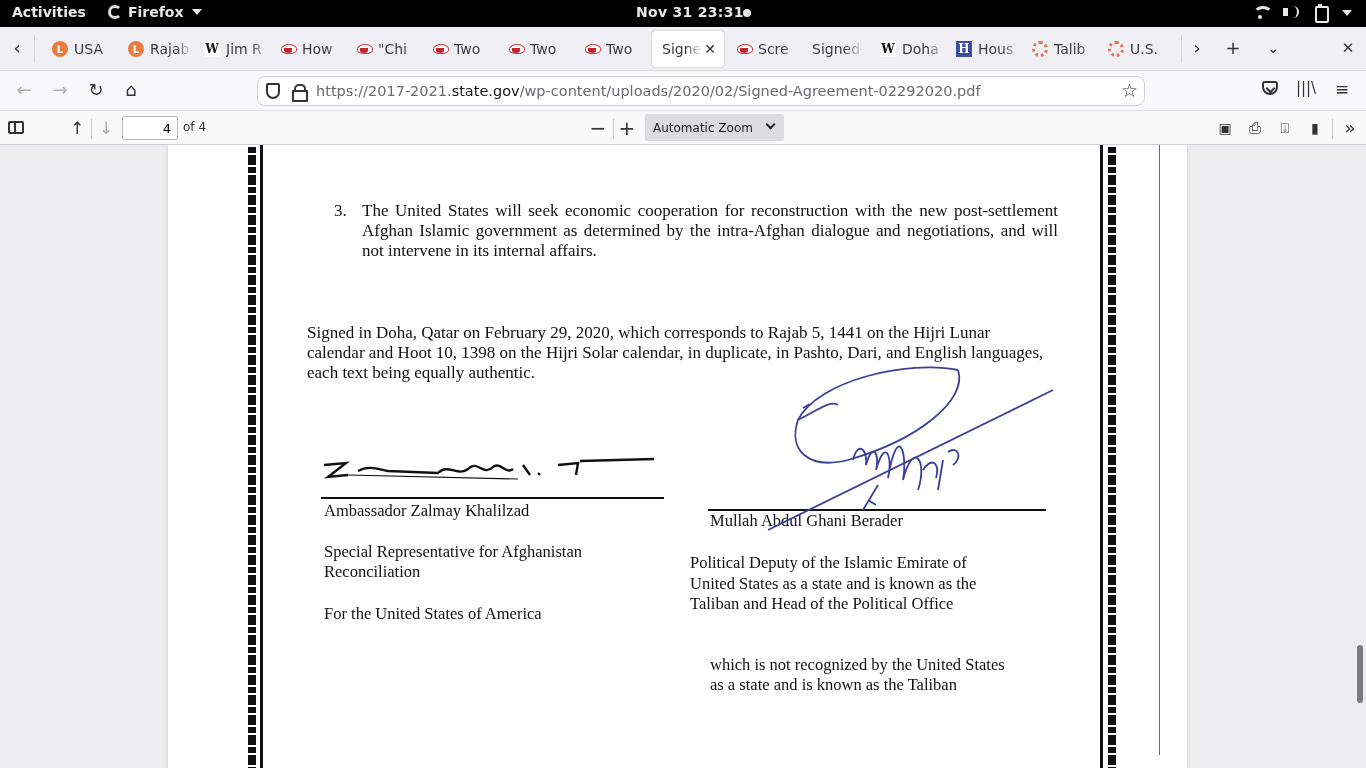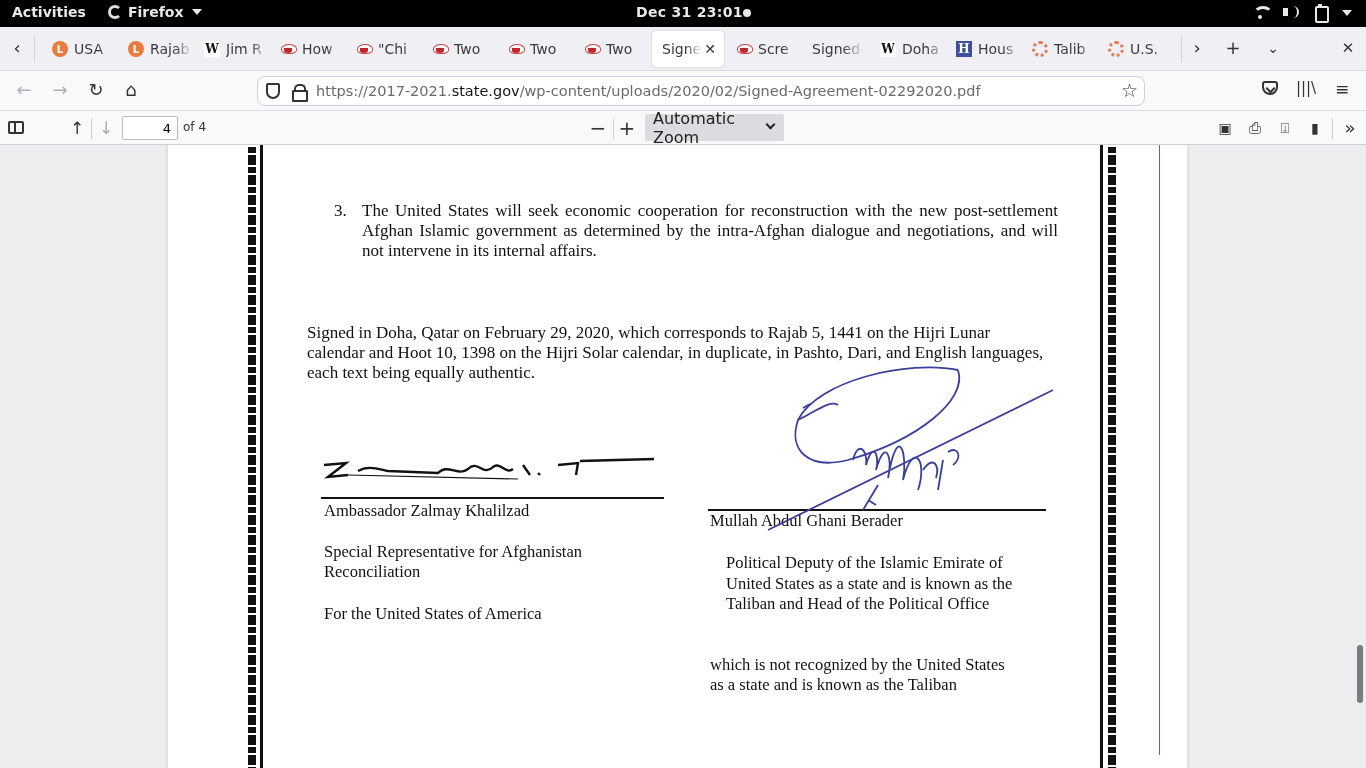--- a/index.html
+++ b/index.html
@@ -61,21 +61,21 @@
 
   
   .pdfbar { position: absolute; left: 0; top: 111px; width: 1366px; height: 34px; background: #f9f9fa; border-bottom: 1px solid #cfcfd8; box-shadow: 0 1px 0 #e0e0e4; }
   .pdfbtn { position: absolute; top: 6px; width: 22px; height: 22px; text-align: center; font-size: 17px; line-height: 22px; color: #333; }
   .pdfbtn.disabled { color: #aaa; }
   .sidebar-icon { width: 16px; height: 13px; border: 2px solid #333; border-radius: 2px; position: absolute; left: 3px; top: 4px; }
   .sidebar-icon::after { content: ""; position: absolute; left: 4px; top: 0; width: 2px; height: 9px; background: #333; }
   .pageinput { position: absolute; left: 122px; top: 5px; width: 56px; height: 24px; border: 1px solid #bbb; background: #fff; border-radius: 2px; font-size: 13px; text-align: right; padding: 3px 6px; font-family: "DejaVu Sans", sans-serif; }
   .pagecount { position: absolute; left: 183px; top: 9px; font-size: 12px; color: #333; }
   .vsep { position: absolute; top: 8px; width: 1px; height: 20px; background: #ccc; }
-  .zoomselect { position: absolute; left: 645px; top: 3px; width: 139px; height: 27px; background: #dcdce0; border-radius: 2px; display: flex; align-items: center; padding-left: 8px; font-size: 16px; color: #222; }
+  .zoomselect { position: absolute; left: 645px; top: 3px; width: 139px; height: 27px; background: #dcdce0; border-radius: 2px; display: flex; align-items: center; padding-left: 8px; font-size: 12px; color: #222; }
   .zoomselect .chev { position: absolute; right: 10px; top: 7px; width: 7px; height: 7px; border-right: 2px solid #222; border-bottom: 2px solid #222; transform: rotate(45deg); }
 
   
   .viewer { position: absolute; left: 0; top: 145px; width: 1366px; height: 623px; background: #ededf0; overflow: hidden; }
   .page { position: absolute; left: 168px; top: 0; width: 1019px; height: 640px; background: #fff; box-shadow: 0 0 4px rgba(0,0,0,0.15); }
   .border-left, .border-right { position: absolute; top: -10px; height: 640px; width: 18px; }
   .border-left { left: 80px; }
   .border-right { left: 932px; }
   .chain { position: absolute; top: 0; width: 8px; height: 100%;
     background: repeating-linear-gradient(180deg, #111 0 10px, #fff 10px 12px, #111 12px 18px, transparent 18px 20px);
@@ -96,21 +96,21 @@
 </head>
 <body>
 
 <div class="topbar">
   <span class="activities">Activities</span>
   <span class="appmenu">
     <span class="appicon"></span>
     <span>Firefox</span>
     <span class="tri"></span>
   </span>
-  <span class="clock">Dec 31  23:01</span>
+  <span class="clock">Nov 31  23:31</span>
   <span class="dot"></span>
   <div class="tray">
     <span class="tray-item wifi-icon"></span>
     <span class="tray-item vol-icon"></span>
     <span class="tray-item bat-icon"></span>
     <span class="sys-tri"></span>
   </div>
 </div>
 
 <div class="tabstrip">
@@ -254,21 +254,21 @@
 
     <div style="position:absolute; left:540px; top:364px; width:338px; height:2px; background:#111;"></div>
     <div class="doc sig-label" style="left:542px; top:366px;">Mullah Abdul Ghani Berader</div>
     <svg style="position:absolute; left:590px; top:215px;" width="300" height="180">
       <path d="M200 10 C210 40 160 80 90 100 C50 110 30 90 40 60 C60 20 150 0 200 10" stroke="#3b3f9a" stroke-width="1.8" fill="none"></path>
       <path d="M45 48 L52 44 M40 60 C60 50 72 40 80 45" stroke="#3b3f9a" stroke-width="1.8" fill="none"></path>
       <path d="M10 170 L295 30" stroke="#3b3f9a" stroke-width="1.8" fill="none"></path>
       <path d="M95 100 C100 80 110 90 108 105 C115 80 122 95 118 110 C128 75 135 100 130 118 C140 60 150 95 145 120 C155 80 170 100 160 130 M165 110 C175 95 182 105 178 118 M185 100 L180 130 M190 92 C200 85 205 98 195 105" stroke="#3b3f9a" stroke-width="1.8" fill="none"></path>
       <path d="M120 125 L105 150 M110 140 L118 145" stroke="#3b3f9a" stroke-width="1.8" fill="none"></path>
     </svg>
-    <div class="doc sig-label" style="left:558px; top:408px; line-height:20.5px;">
+    <div class="doc sig-label" style="left:522px; top:408px; line-height:20.5px;">
       <div>Political Deputy of the Islamic Emirate of</div>
       <div>United States as a state and is known as the</div>
       <div>Taliban and Head of the Political Office</div>
     </div>
     <div class="doc sig-label" style="left:542px; top:510px; line-height:20px;">
       <div>which is not recognized by the United States</div>
       <div>as a state and is known as the Taliban</div>
     </div>
   </div>
   <div class="scrollbar">

